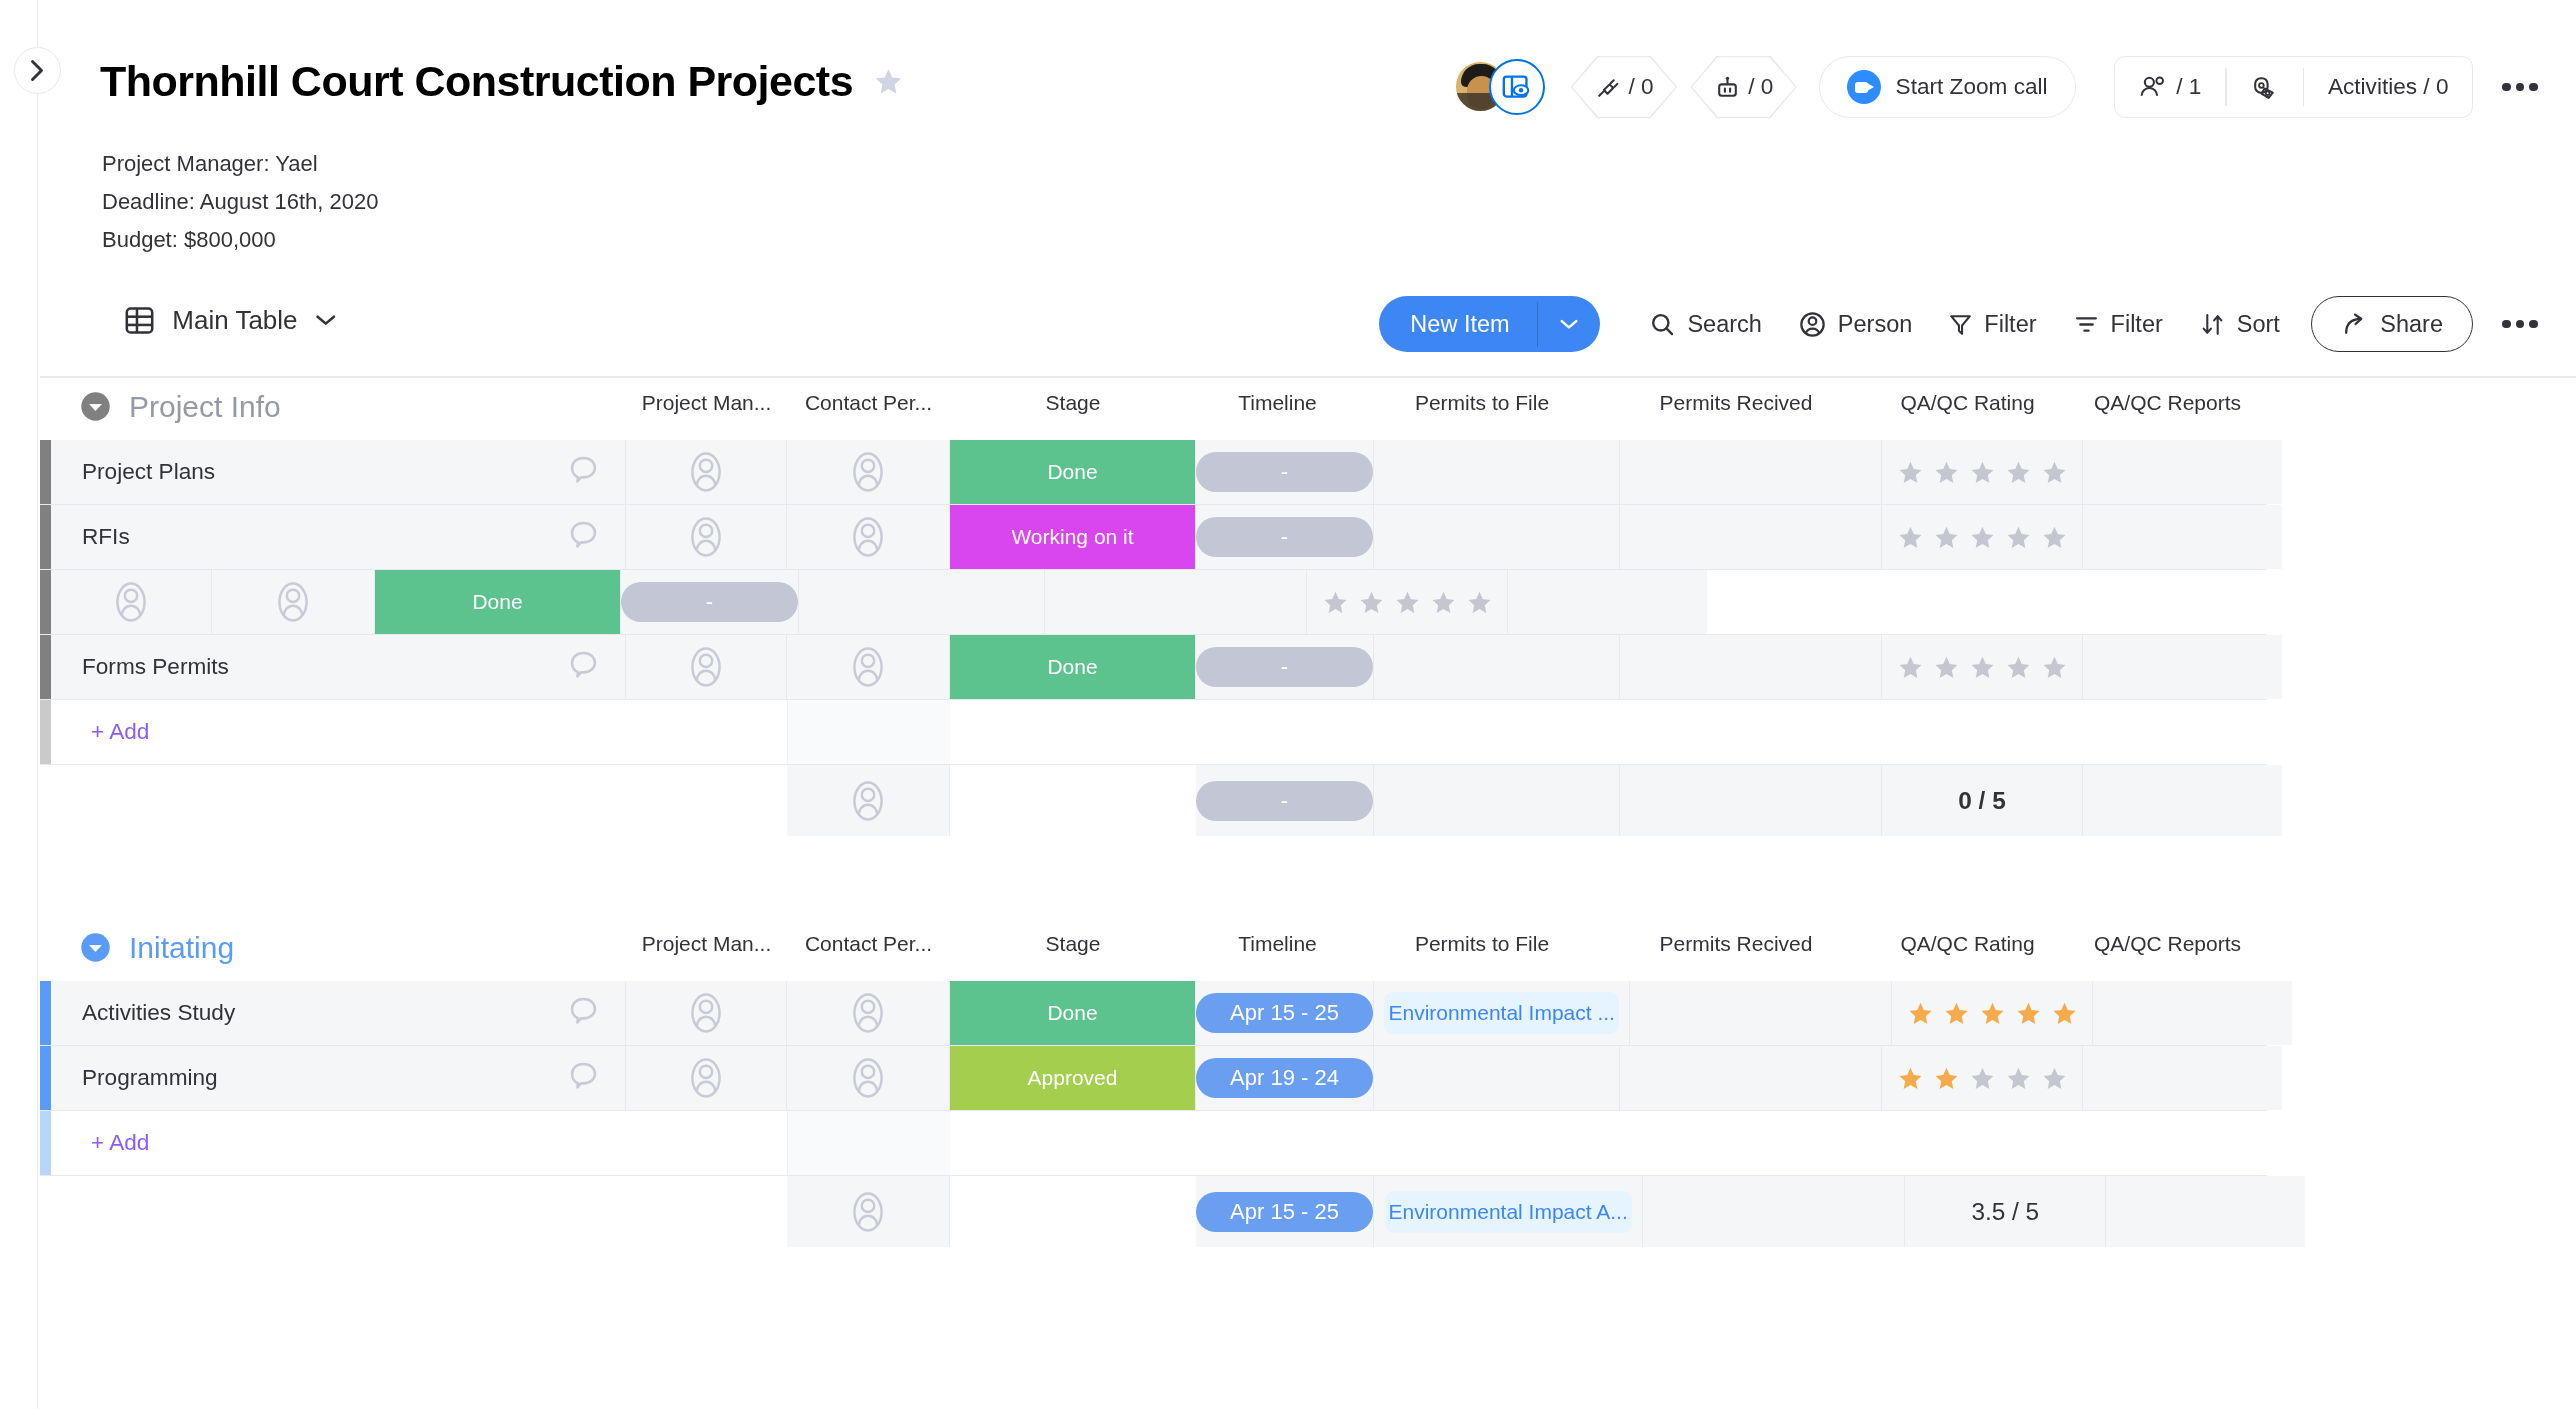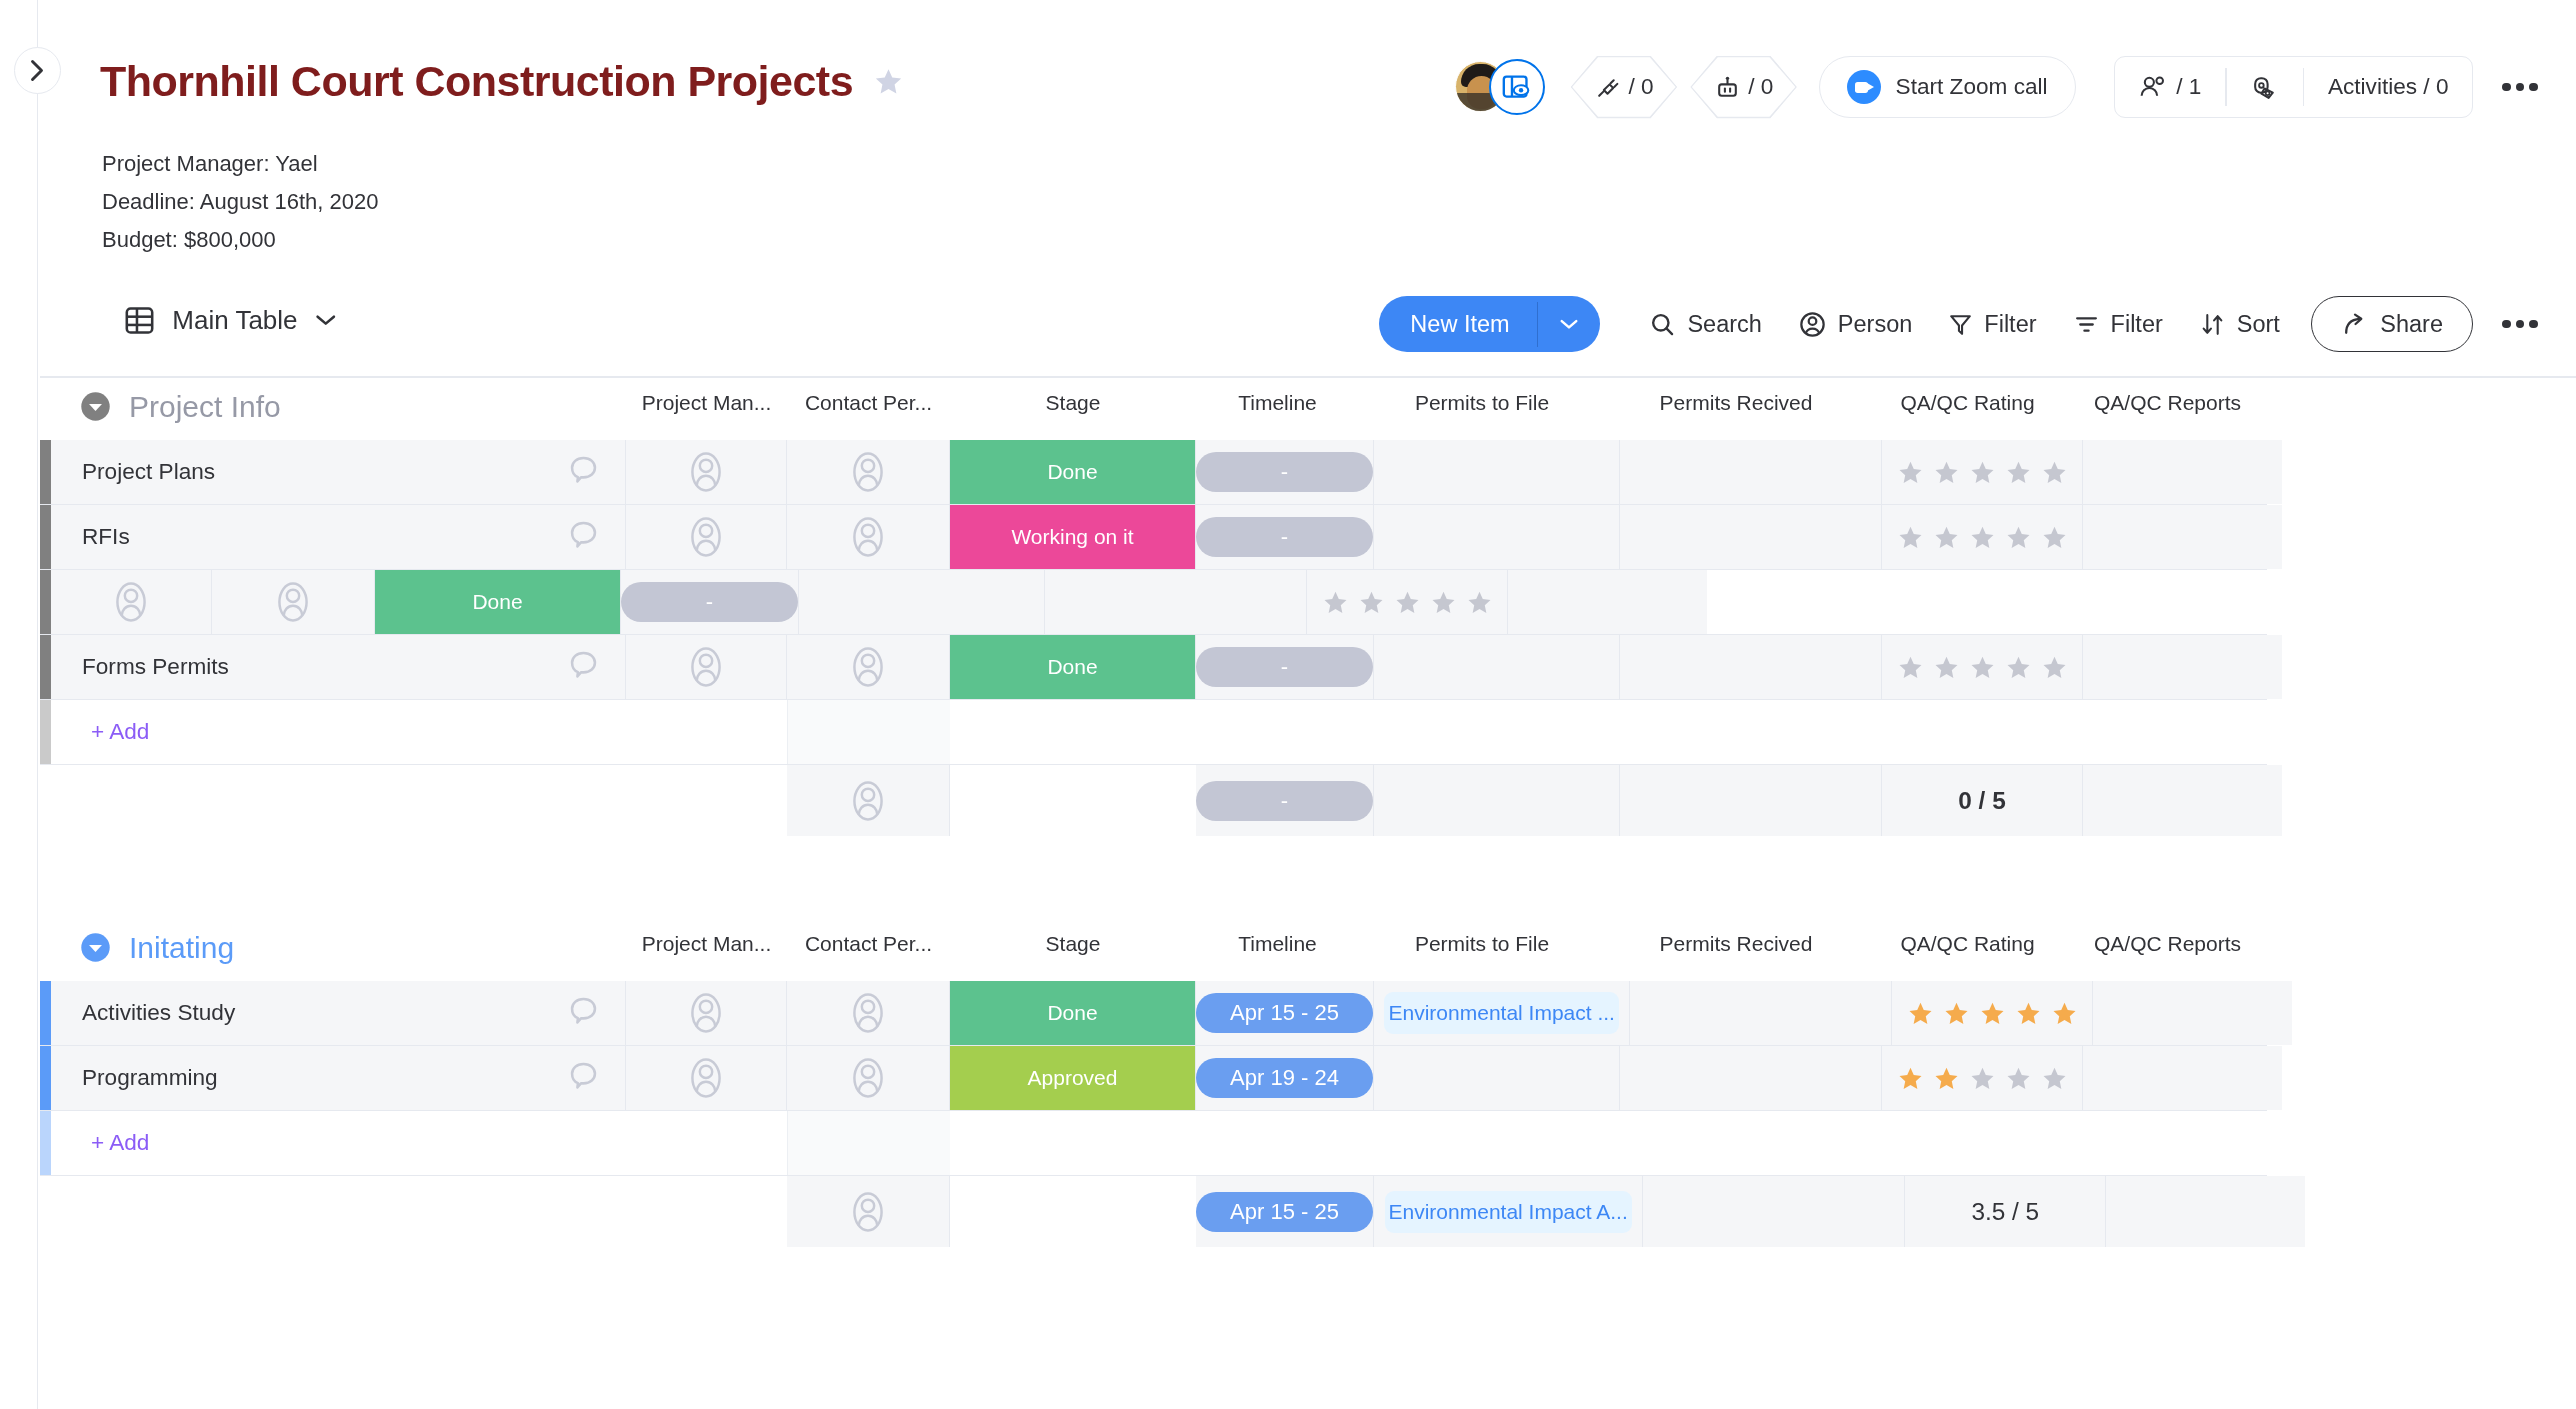--- a/index.html
+++ b/index.html
@@ -22,21 +22,21 @@
     width: 47px; height: 47px; border-radius: 50%;
     background:#fff; border: 1.8px solid #e6e9ef;
     display:flex; align-items:center; justify-content:center;
     cursor: pointer; z-index: 5;
   }
   .rail-toggle svg { display:block; }
 
   
   .board-head { position:absolute; left: 40px; top:0; right:0; height: 376px; background:#fff; }
   .title-row { position:absolute; left: 60px; top: 60px; display:flex; align-items:center; gap:20px; }
-  .board-title { font-size: 43px; font-weight: 700; letter-spacing: -0.5px; color:#7f1d1d; line-height:1; white-space:nowrap; }
+  .board-title { font-size: 43px; font-weight: 700; letter-spacing: -0.5px; color:#000000; line-height:1; white-space:nowrap; }
   .star-fav { width: 31px; height: 31px; display:block; cursor:pointer; }
 
   .subtitle { position:absolute; left: 62px; top: 145px; font-size: 22px; line-height: 38px; color:#323338; }
   .subtitle div { white-space:nowrap; }
 
   
   .head-right { position:absolute; right: 29px; top: 56px; display:flex; align-items:center; gap: 0; height: 62px; }
 
   .avatar-wrap { position:relative; width: 83px; height: 56px; margin-right: 20px; }
   .avatar {
@@ -465,21 +465,21 @@
                 </svg>
               </div>
               <div class="cell" style="flex: 0 0 163px;">
                 <svg width="38" height="42" viewBox="0 0 30 34">
                   <ellipse cx="15" cy="17" rx="11" ry="15" fill="none" stroke="#c8cbd6" stroke-width="2"></ellipse>
                   <circle cx="15" cy="12" r="5" fill="none" stroke="#c8cbd6" stroke-width="2"></circle>
                   <path d="M7.5 28 a7.5 8 0 0 1 15 0" fill="none" stroke="#c8cbd6" stroke-width="2"></path>
                 </svg>
               </div>
               <div class="cell" style="flex: 0 0 246px; padding: 0px;">
-                <div class="status" style="background: #ec4899;">Working on it</div>
+                <div class="status" style="background: #d946ef;">Working on it</div>
               </div>
               <div class="cell" style="flex: 0 0 163px;">
                 <div class="timeline-pill" style="background: rgb(195, 198, 212);">-</div>
               </div>
               <div class="cell" style="flex: 0 0 246px;"></div>
               <div class="cell" style="flex: 0 0 262px;"></div>
               <div class="cell" style="flex: 0 0 201px;">
                 <div class="stars">
                   <svg width="27" height="27" viewBox="0 0 24 24">
                     <path d="M12 2.5 L14.9 8.9 L21.8 9.7 L16.7 14.4 L18.1 21.3 L12 17.8 L5.9 21.3 L7.3 14.4 L2.2 9.7 L9.1 8.9 Z" fill="#c5c7d0"></path>

